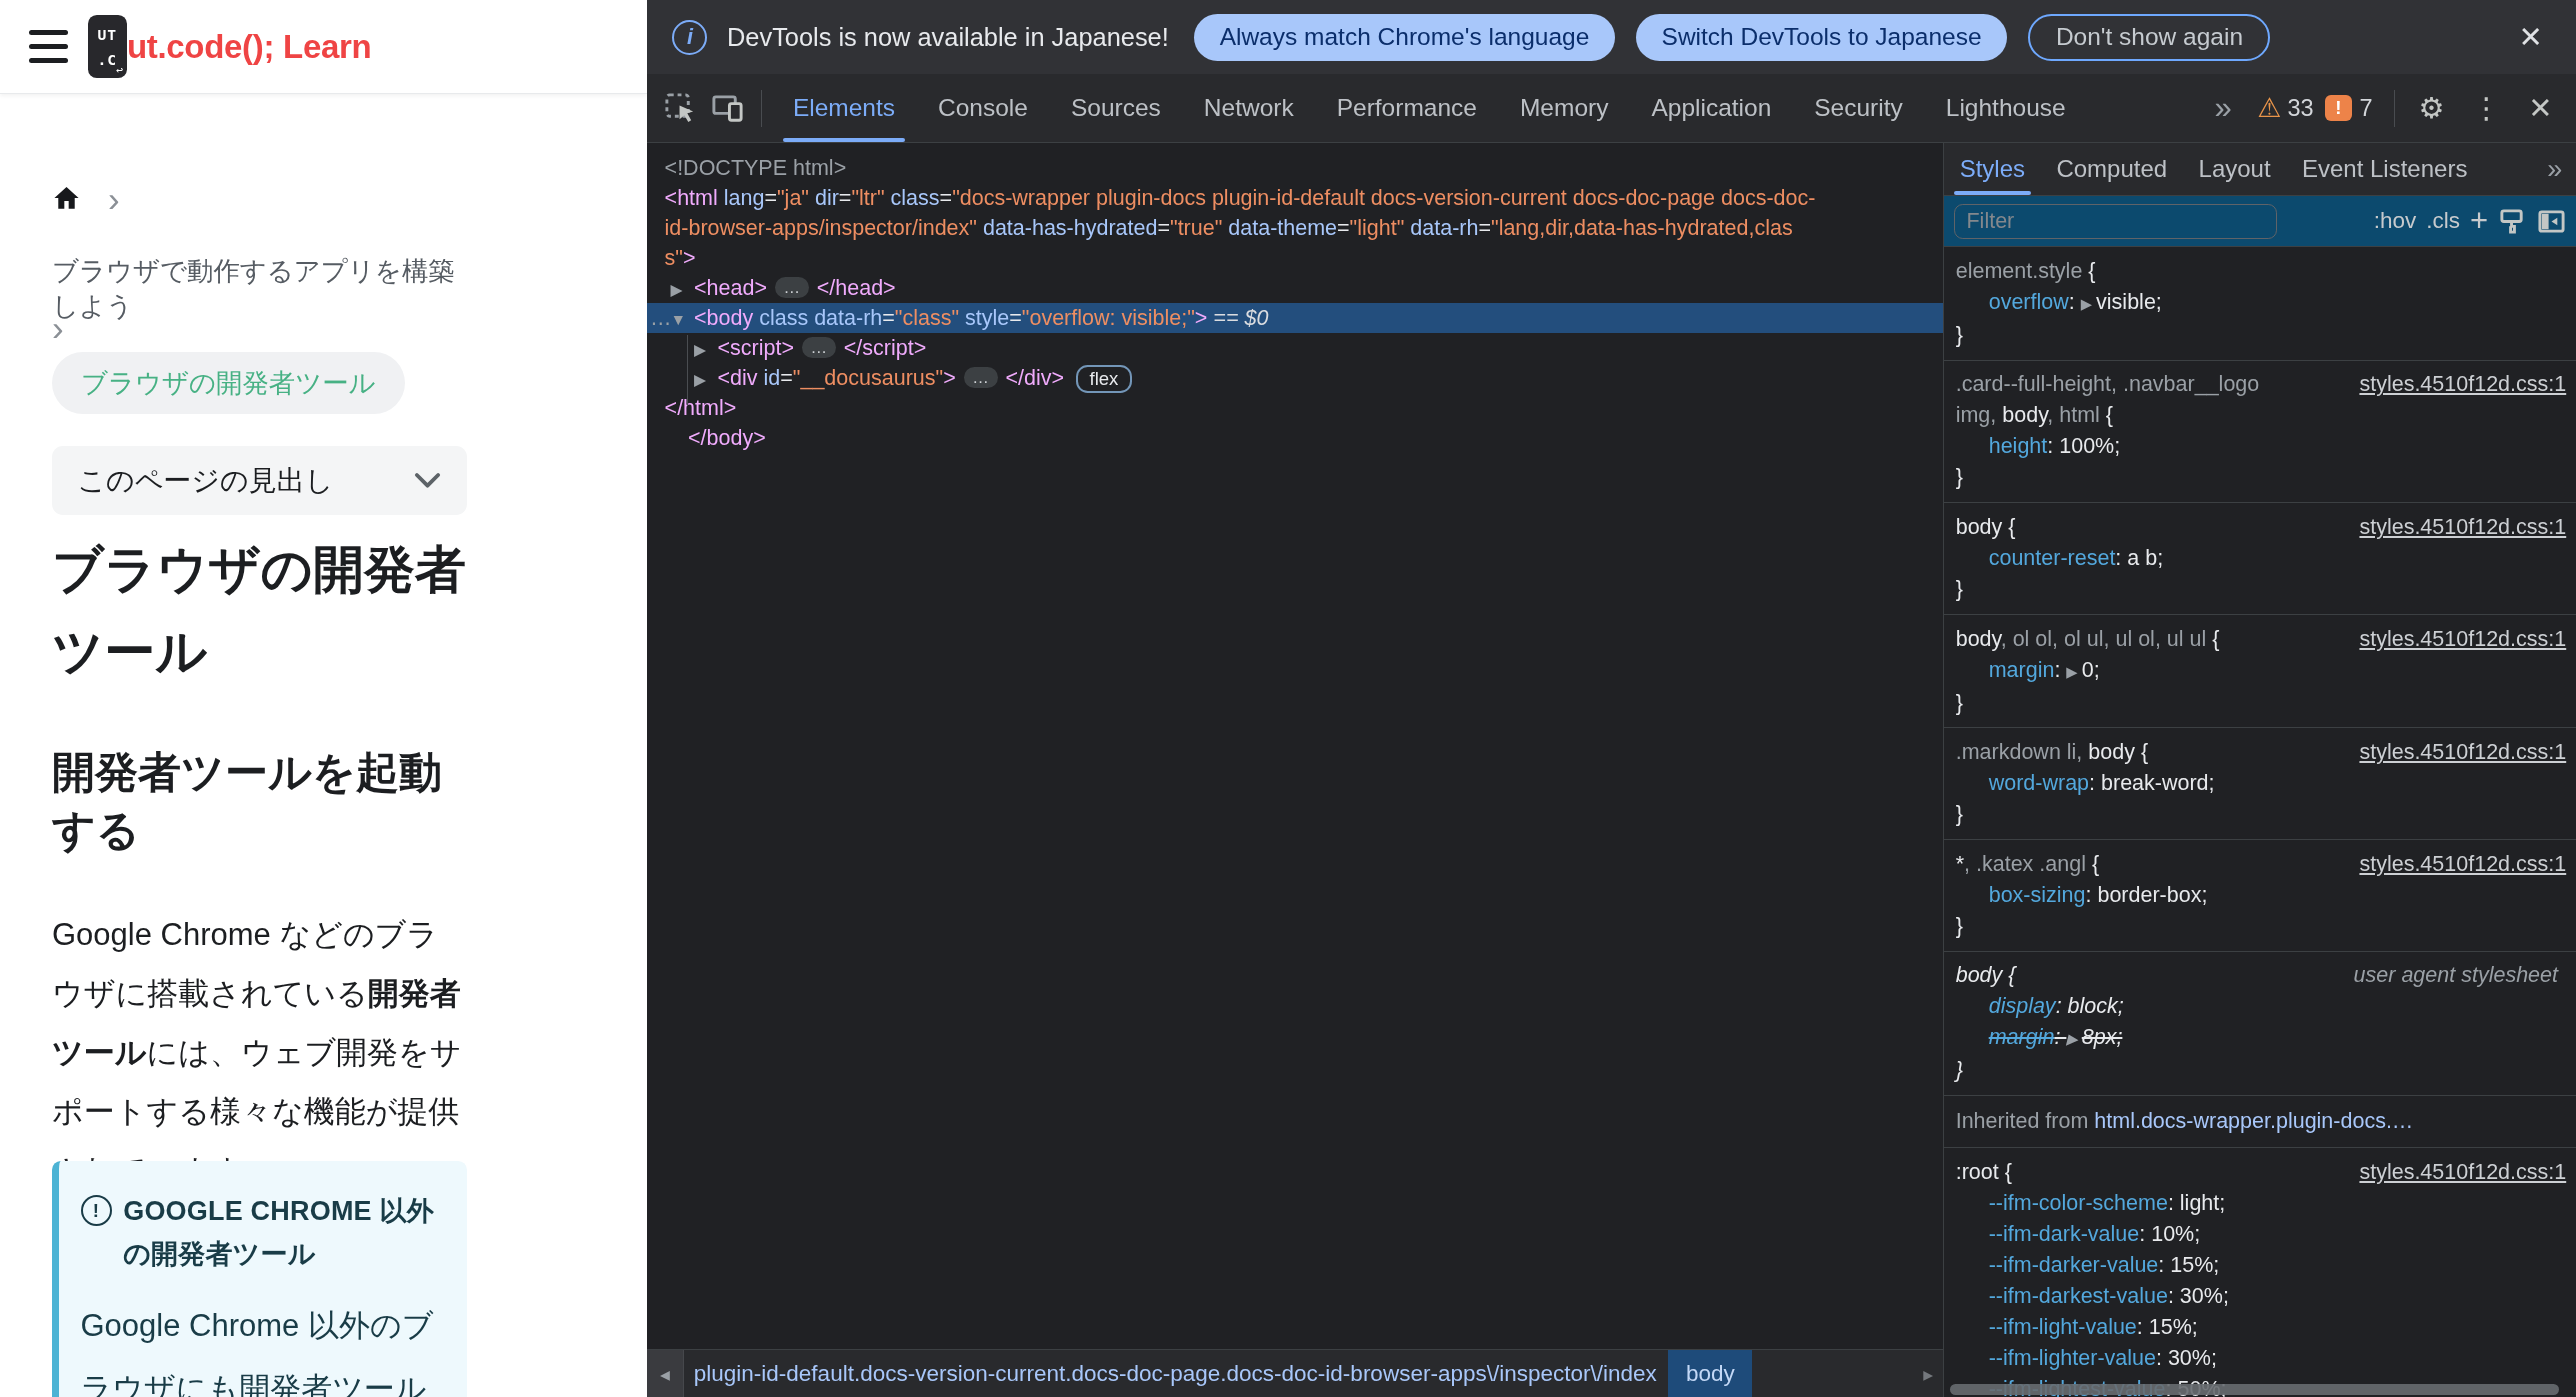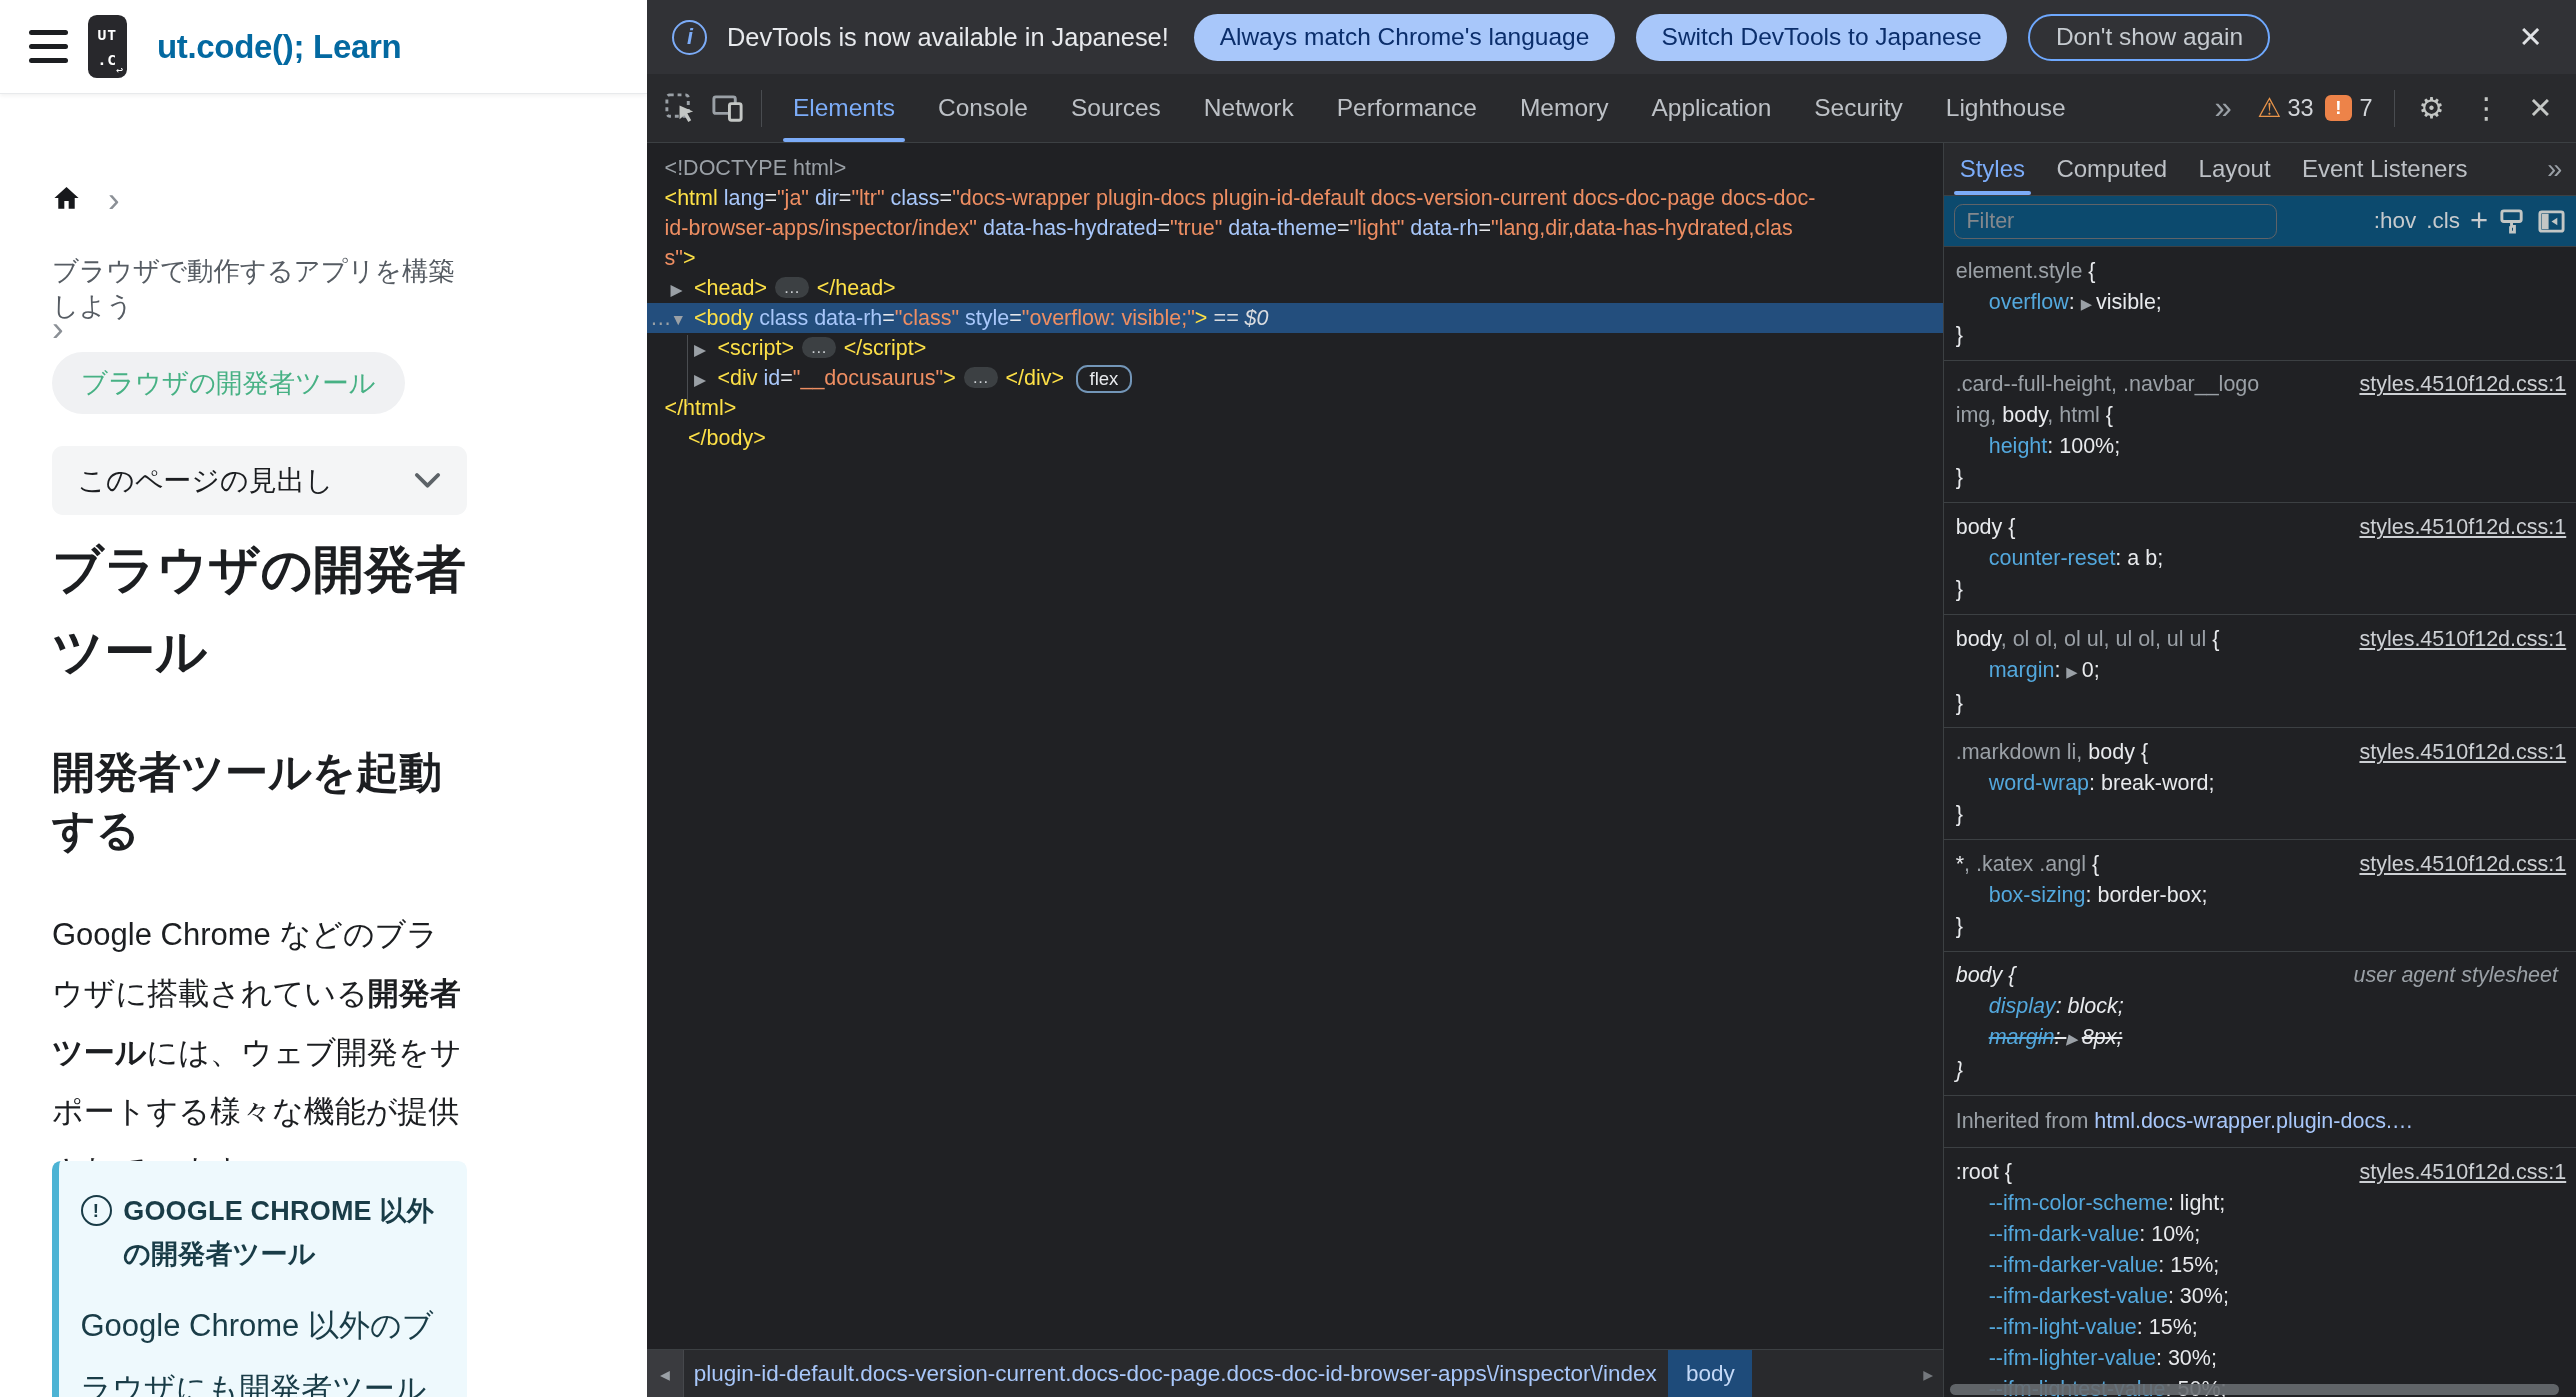--- a/index.html
+++ b/index.html
@@ -9,21 +9,21 @@
   
   #page { position:absolute; left:0; top:0; width:647px; height:1398px; background:#fff; overflow:hidden; }
   .navbar { height:94px; display:flex; align-items:center; padding:0 25.4px; background:#fff;
             border-bottom:1px solid #e8eaec; box-shadow:0 2px 3.9px rgba(0,0,0,.05); position:relative; z-index:2;}
   .burger { width:39px; height:39px; display:flex; flex-direction:column; justify-content:center; gap:8.8px; cursor:pointer; margin-left:3.9px;}
   .burger i { display:block; height:4.9px; border-radius:2.9px; background:#1c1e21; }
   .logo { width:39px; height:63px; background:#28282c; border-radius:8.8px; color:#fff; margin-left:19.6px;
           display:flex; flex-direction:column; align-items:center; justify-content:center; gap:8px; position:relative;
           font-family:"DejaVu Sans Mono", monospace; font-size:14.7px; font-weight:bold; letter-spacing:1px;}
   .logo .curl { position:absolute; right:2.9px; bottom:1px; font-size:11.7px; font-weight:normal; }
-  .nav-title { font-size:33px; font-weight:bold; color:#0369a1; margin-left:30px; letter-spacing:-0.3px; }
+  .nav-title { font-size:33px; font-weight:bold; color:#ef4444; margin-left:0; letter-spacing:-0.3px; }
 
   .pc-block { position:absolute; left:52px; width:415px; }
   .bc-row { display:flex; align-items:center; gap:27px; }
   .home-ic { width:29px; height:29px; display:inline-flex; }
   .bc-sep { font-size:35px; color:#8b9096; line-height:29px; }
   .bc-label { font-size:26.4px; color:#565c63; }
   .bc-pill { display:inline-block; background:#f0f1f3; border-radius:31px; padding:13.7px 29px;
              font-size:26.4px; color:#47b184; }
   .toc-box { width:415px; height:69px; background:#f4f5f6; border-radius:10.8px; display:flex; align-items:center;
              justify-content:space-between; padding:0 25.4px; cursor:pointer; }
@@ -65,21 +65,21 @@
               display:inline-flex; align-items:center; justify-content:center; margin-right:7.8px; }
   .gear,.kebab,.dtclose { font-size:29px; color:#c4c7c5; padding:0 13.7px; cursor:pointer; }
 
   .dtmain { display:flex; height:1255px; }
 
   
   .treewrap { width:1296px; position:relative; overflow:hidden; }
   #dom-tree { padding-top:9.8px; font-size:21.5px; line-height:30px; white-space:nowrap; }
   .trow { position:relative; height:30px; cursor:default; }
   .trow.sel { background:#234e7d; }
-  .tk-g { color:#9aa0a6; } .tk-t { color:#fde047; } .tk-a { color:#a8c7fa; }
+  .tk-g { color:#9aa0a6; } .tk-t { color:#f0abfc; } .tk-a { color:#a8c7fa; }
   .tk-v { color:#ee8e62; } .tk-w { color:#e8eaed; } .tk-i { color:#dadce0; font-style:italic; }
   .tk-wi { color:#e8eaed; font-style:italic; }
   .ar { display:inline-block; width:23.5px; color:#9aa0a6; font-size:15.7px; }
   .dots { position:absolute; left:2.9px; top:0; color:#9aa0a6; letter-spacing:-2px; }
   .ell { display:inline-block; background:#3c4043; border-radius:10.8px; padding:0 8.8px; margin:0 7.8px; color:#cfd2d6;
          font-size:16.6px; line-height:21.5px; vertical-align:2px; cursor:pointer; }
   .fbadge { display:inline-block; border:2px solid #7396b8; border-radius:11.7px; padding:0 11.7px; margin-left:11.7px;
             color:#e8eaed; font-size:18.6px; line-height:24.5px; cursor:pointer; }
   .guide { position:absolute; left:40px; top:192px; width:1px; height:70px; background:#4a4d51; }
 

